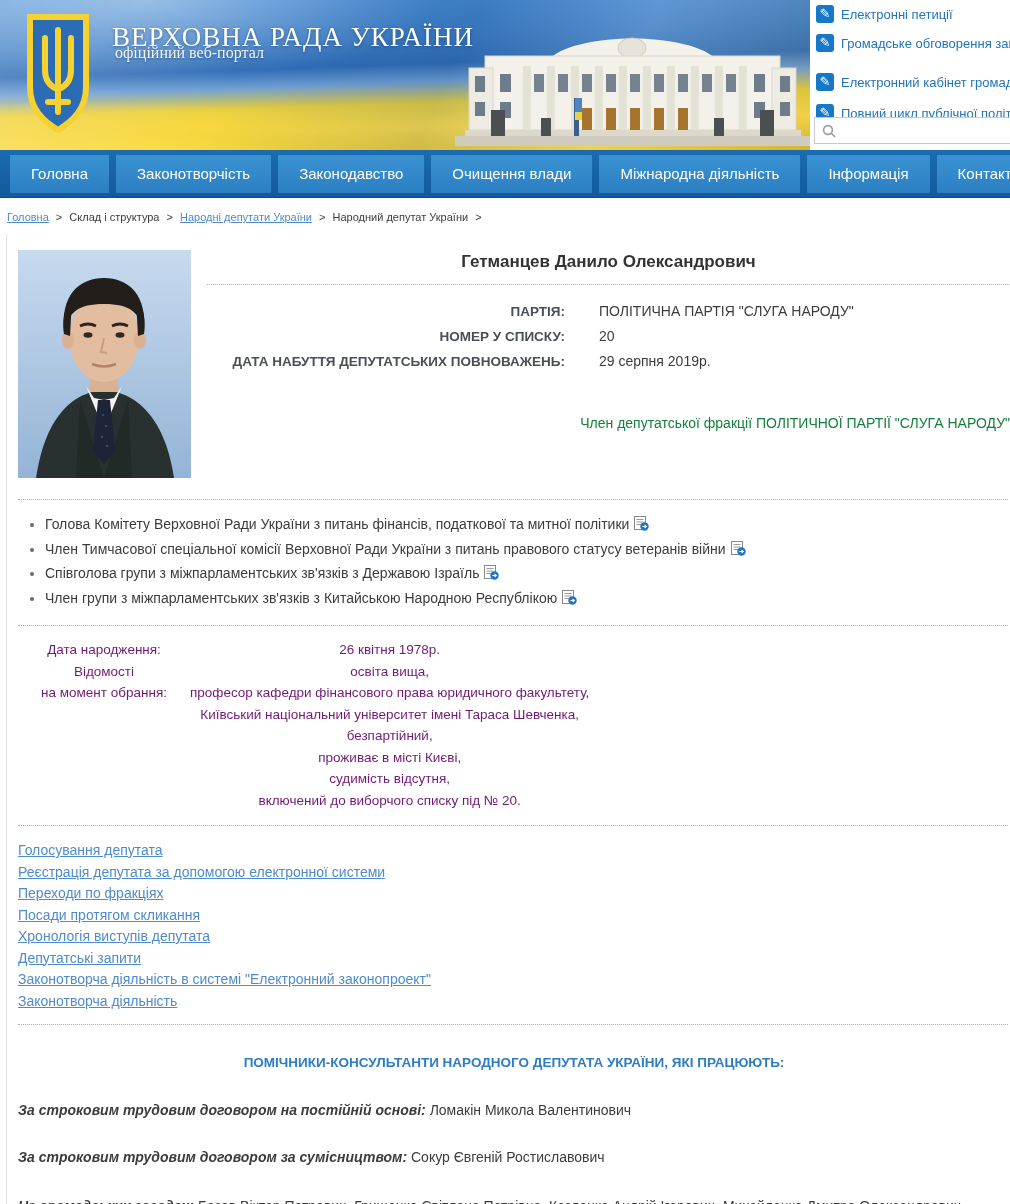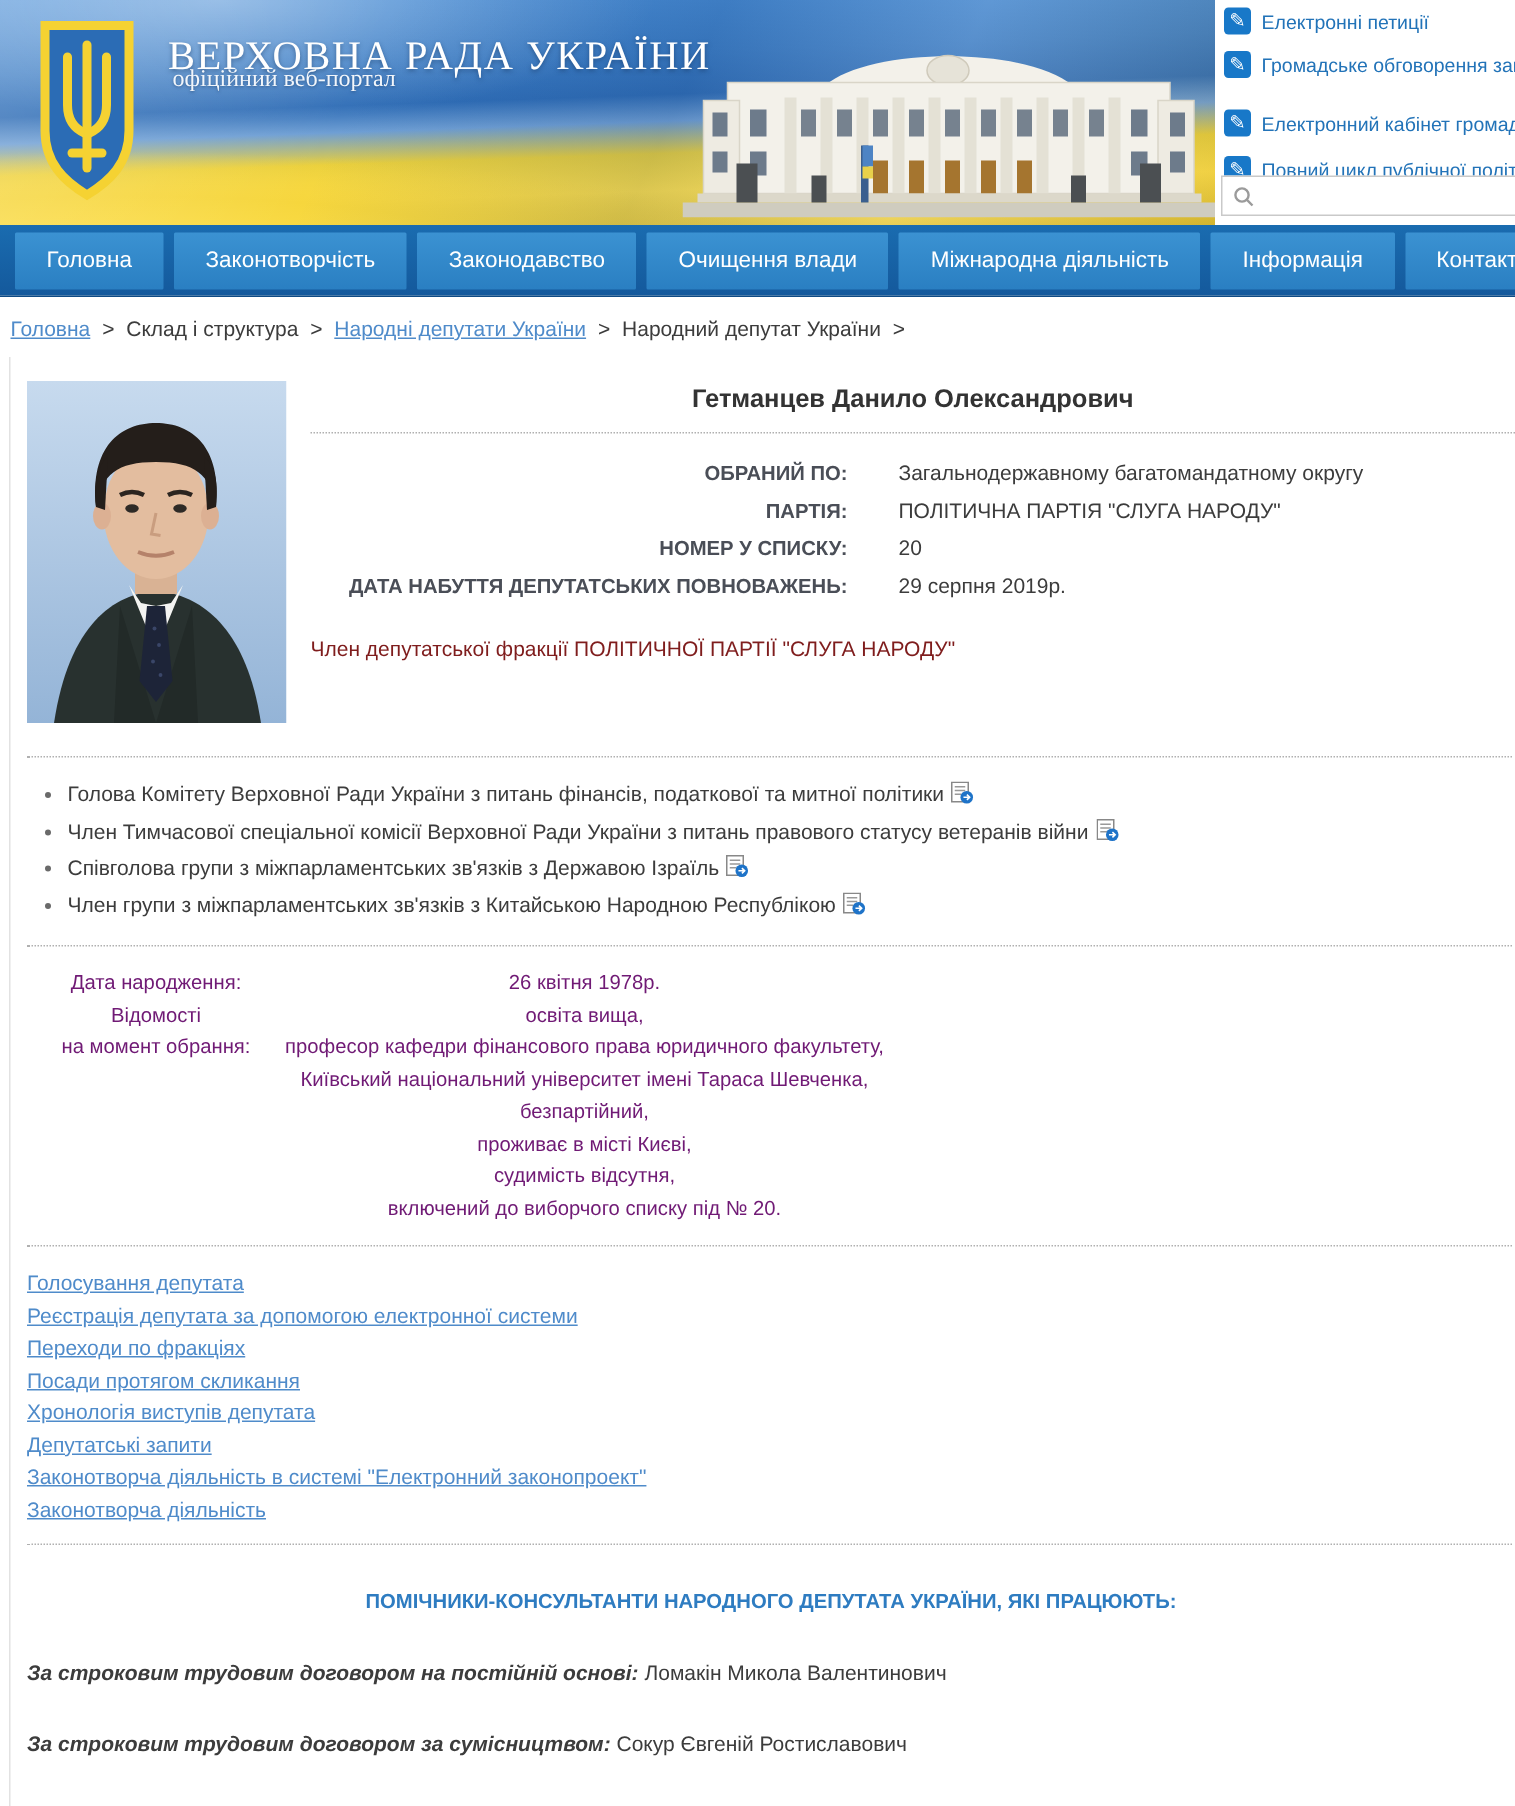--- a/index.html
+++ b/index.html
@@ -35,36 +35,36 @@
   .searchbox input { border:none; outline:none; flex:1; font-size:13px; height:22px; }
 
   
   .nav { height:48px; background:linear-gradient(180deg,#1a6cb0,#14599c); display:flex;
     align-items:center; gap:7px; padding-left:10px; overflow:hidden; border-bottom:1px solid #0e4a84; }
   .nav-item { flex:0 0 auto; height:38px; line-height:38px; padding:0 21px; color:#fff;
     font-size:15px; background:linear-gradient(180deg,#3b92d2,#2a7fc2); border-radius:1px;
     white-space:nowrap; cursor:pointer; }
 
   
-  .breadcrumb { padding:13px 0 11px 7px; font-size:14px; color:#3c3c3c; }
+  .breadcrumb { padding:13px 0 11px 7px; font-size:11px; color:#3c3c3c; }
   .breadcrumb a { color:#4f8bca; text-decoration:underline; cursor:pointer; }
   .bc-sep { margin:0 4px; }
 
   
   .content { margin-left:6px; border-left:1px solid #e2e2e2; padding:16px 0 0 11px; }
 
   .profile-row { display:flex; }
   .photo { flex:0 0 173px; }
   .profile-main { flex:1; padding:0 0 0 16px; }
   .dep-name { text-align:center; font-size:17px; font-weight:bold; color:#333; padding-top:2px; }
   .sep-right { border-top:1px dotted #b0b0b0; margin:12px 0 14px 0; }
   .detail-row { display:grid; grid-template-columns:358px 1fr; column-gap:34px; line-height:25px; }
   .detail-label { text-align:right; font-weight:bold; font-size:13.5px; color:#4a4e57; }
   .detail-value { font-size:14px; color:#3c3c3c; }
-  .fraction { text-align:left; margin-top:21px; font-size:14px; color:#7f1d1d; }
+  .fraction { text-align:right; margin-top:41px; font-size:14px; color:#15803d; }
 
   .sep-full { border-top:1px dotted #b0b0b0; margin-right:2px; }
 
   .positions { margin:13px 0 14px 0; padding-left:27px; }
   .positions li { line-height:22.5px; font-size:14px; color:#3c3c3c; }
   .positions li::marker { color:#6a6a6a; }
   .doc-icon { display:inline-block; vertical-align:-2px; margin-left:5px; }
 
   .bio { display:flex; margin:13px 0 14px 0; }
   .bio-labels { flex:0 0 172px; }
@@ -250,24 +250,20 @@
         <path d="M86,88 L83,102 L89,103" stroke="#c99d7f" stroke-width="2" fill="none"></path>
         <path d="M74,114 Q86,119 98,114" stroke="#b5826a" stroke-width="2.5" fill="none"></path>
       </svg>
     </div>
 
     <div class="profile-main">
       <div class="dep-name">Гетманцев Данило Олександрович</div>
       <div class="sep-right"></div>
 
       <div class="detail-row">
-        <div class="detail-label">ОБРАНИЙ ПО:</div>
-        <div class="detail-value">Загальнодержавному багатомандатному округу</div>
-      </div>
-      <div class="detail-row">
         <div class="detail-label">ПАРТІЯ:</div>
         <div class="detail-value">ПОЛІТИЧНА ПАРТІЯ "СЛУГА НАРОДУ"</div>
       </div>
       <div class="detail-row">
         <div class="detail-label">НОМЕР У СПИСКУ:</div>
         <div class="detail-value">20</div>
       </div>
       <div class="detail-row">
         <div class="detail-label">ДАТА НАБУТТЯ ДЕПУТАТСЬКИХ ПОВНОВАЖЕНЬ:</div>
         <div class="detail-value">29 серпня 2019р.</div>

